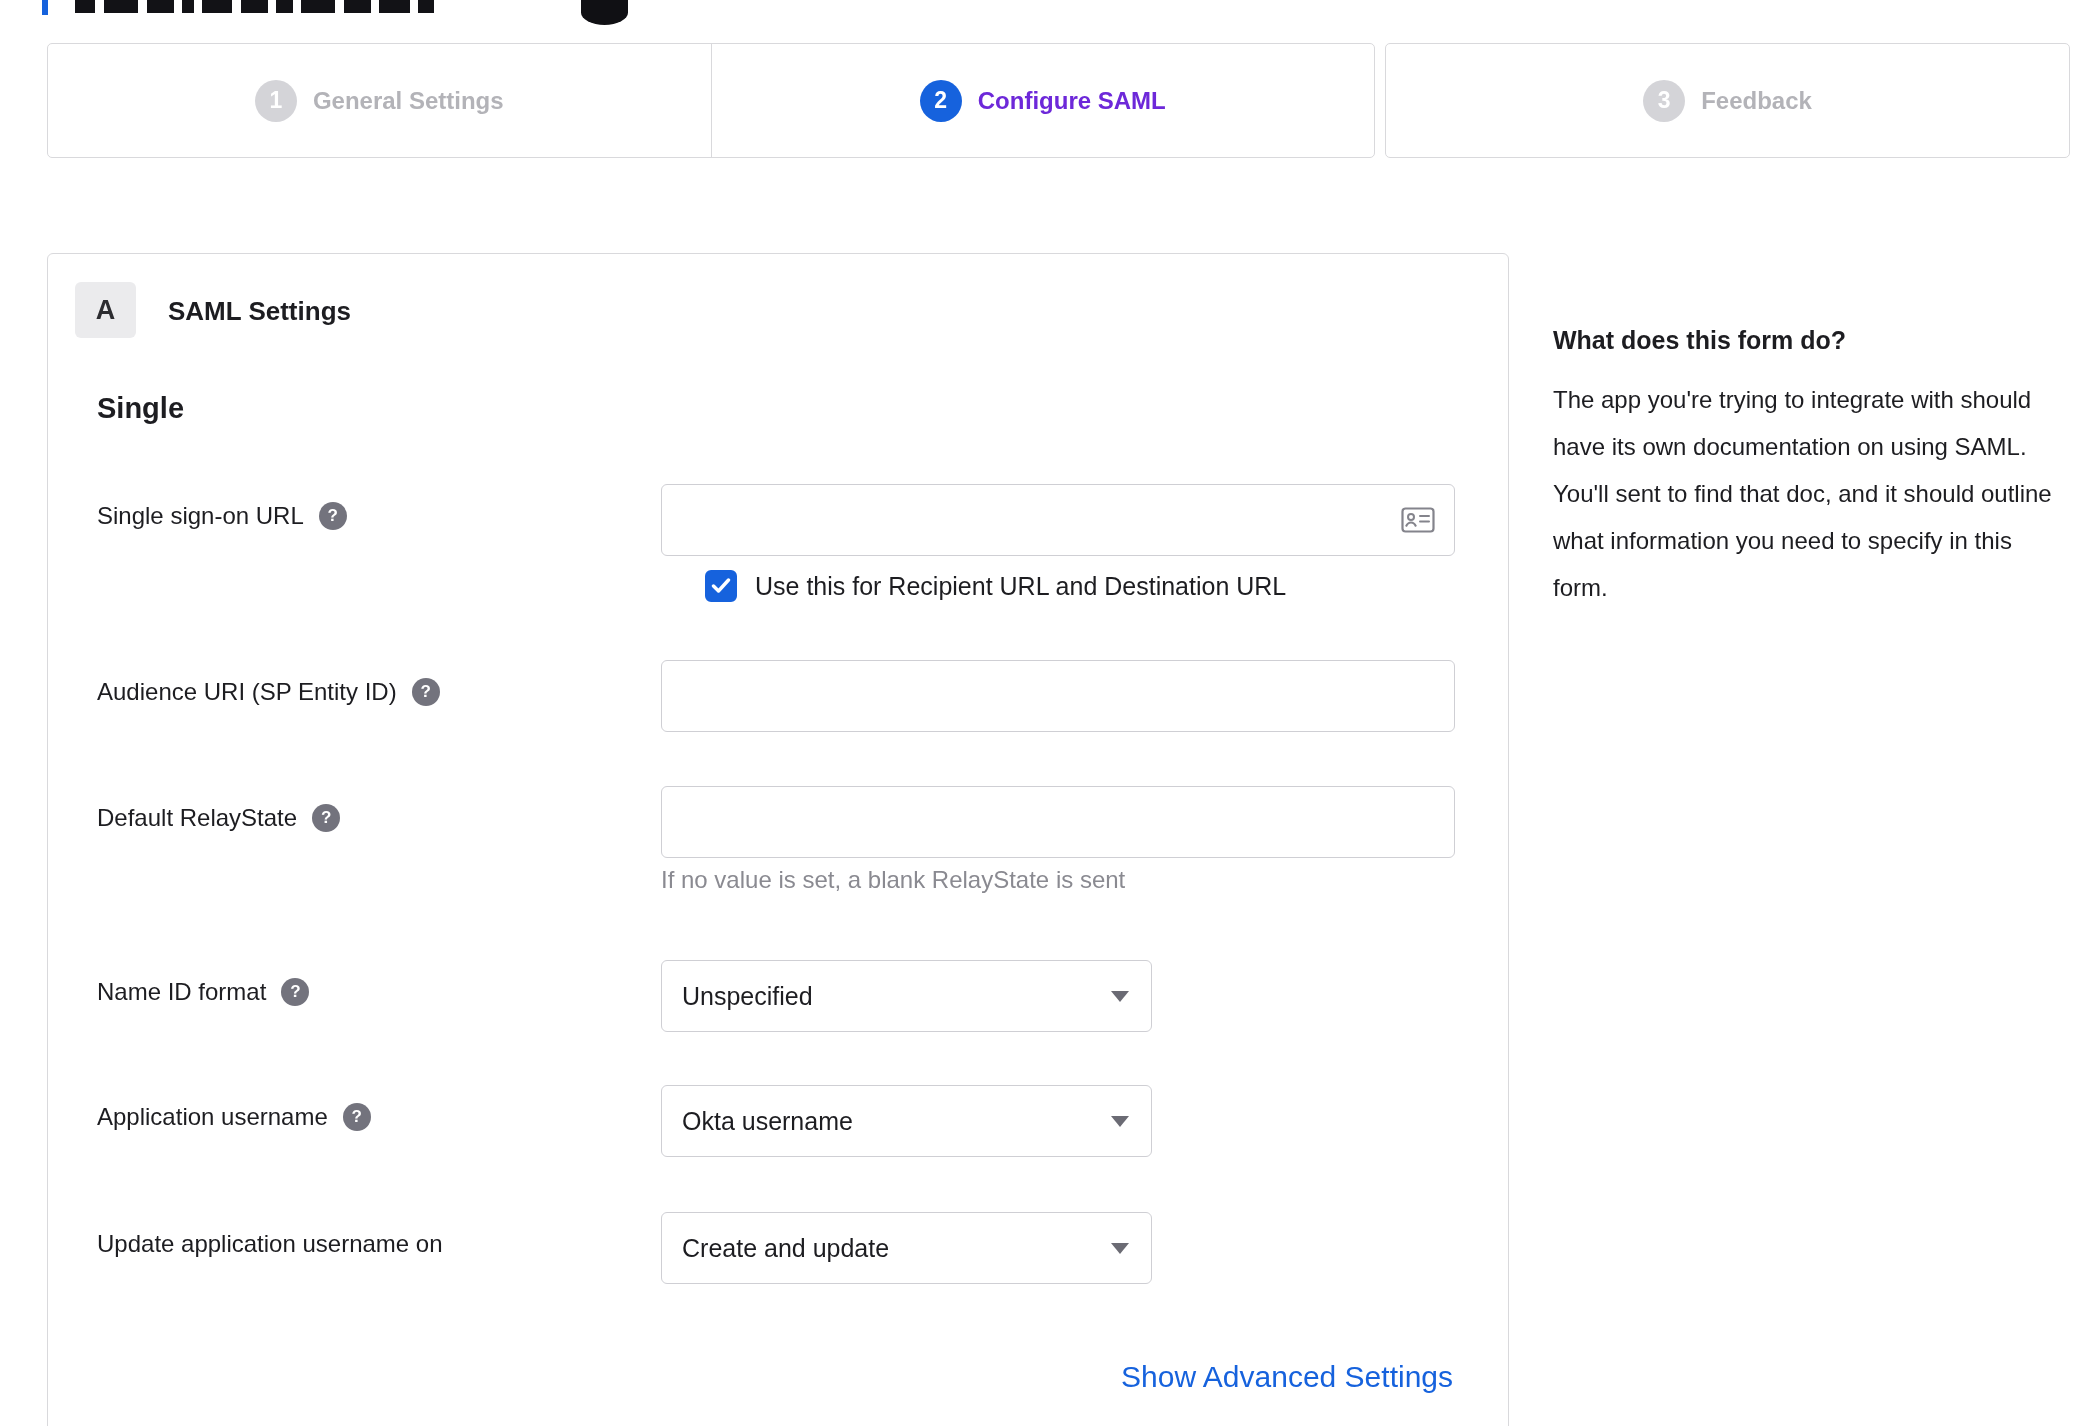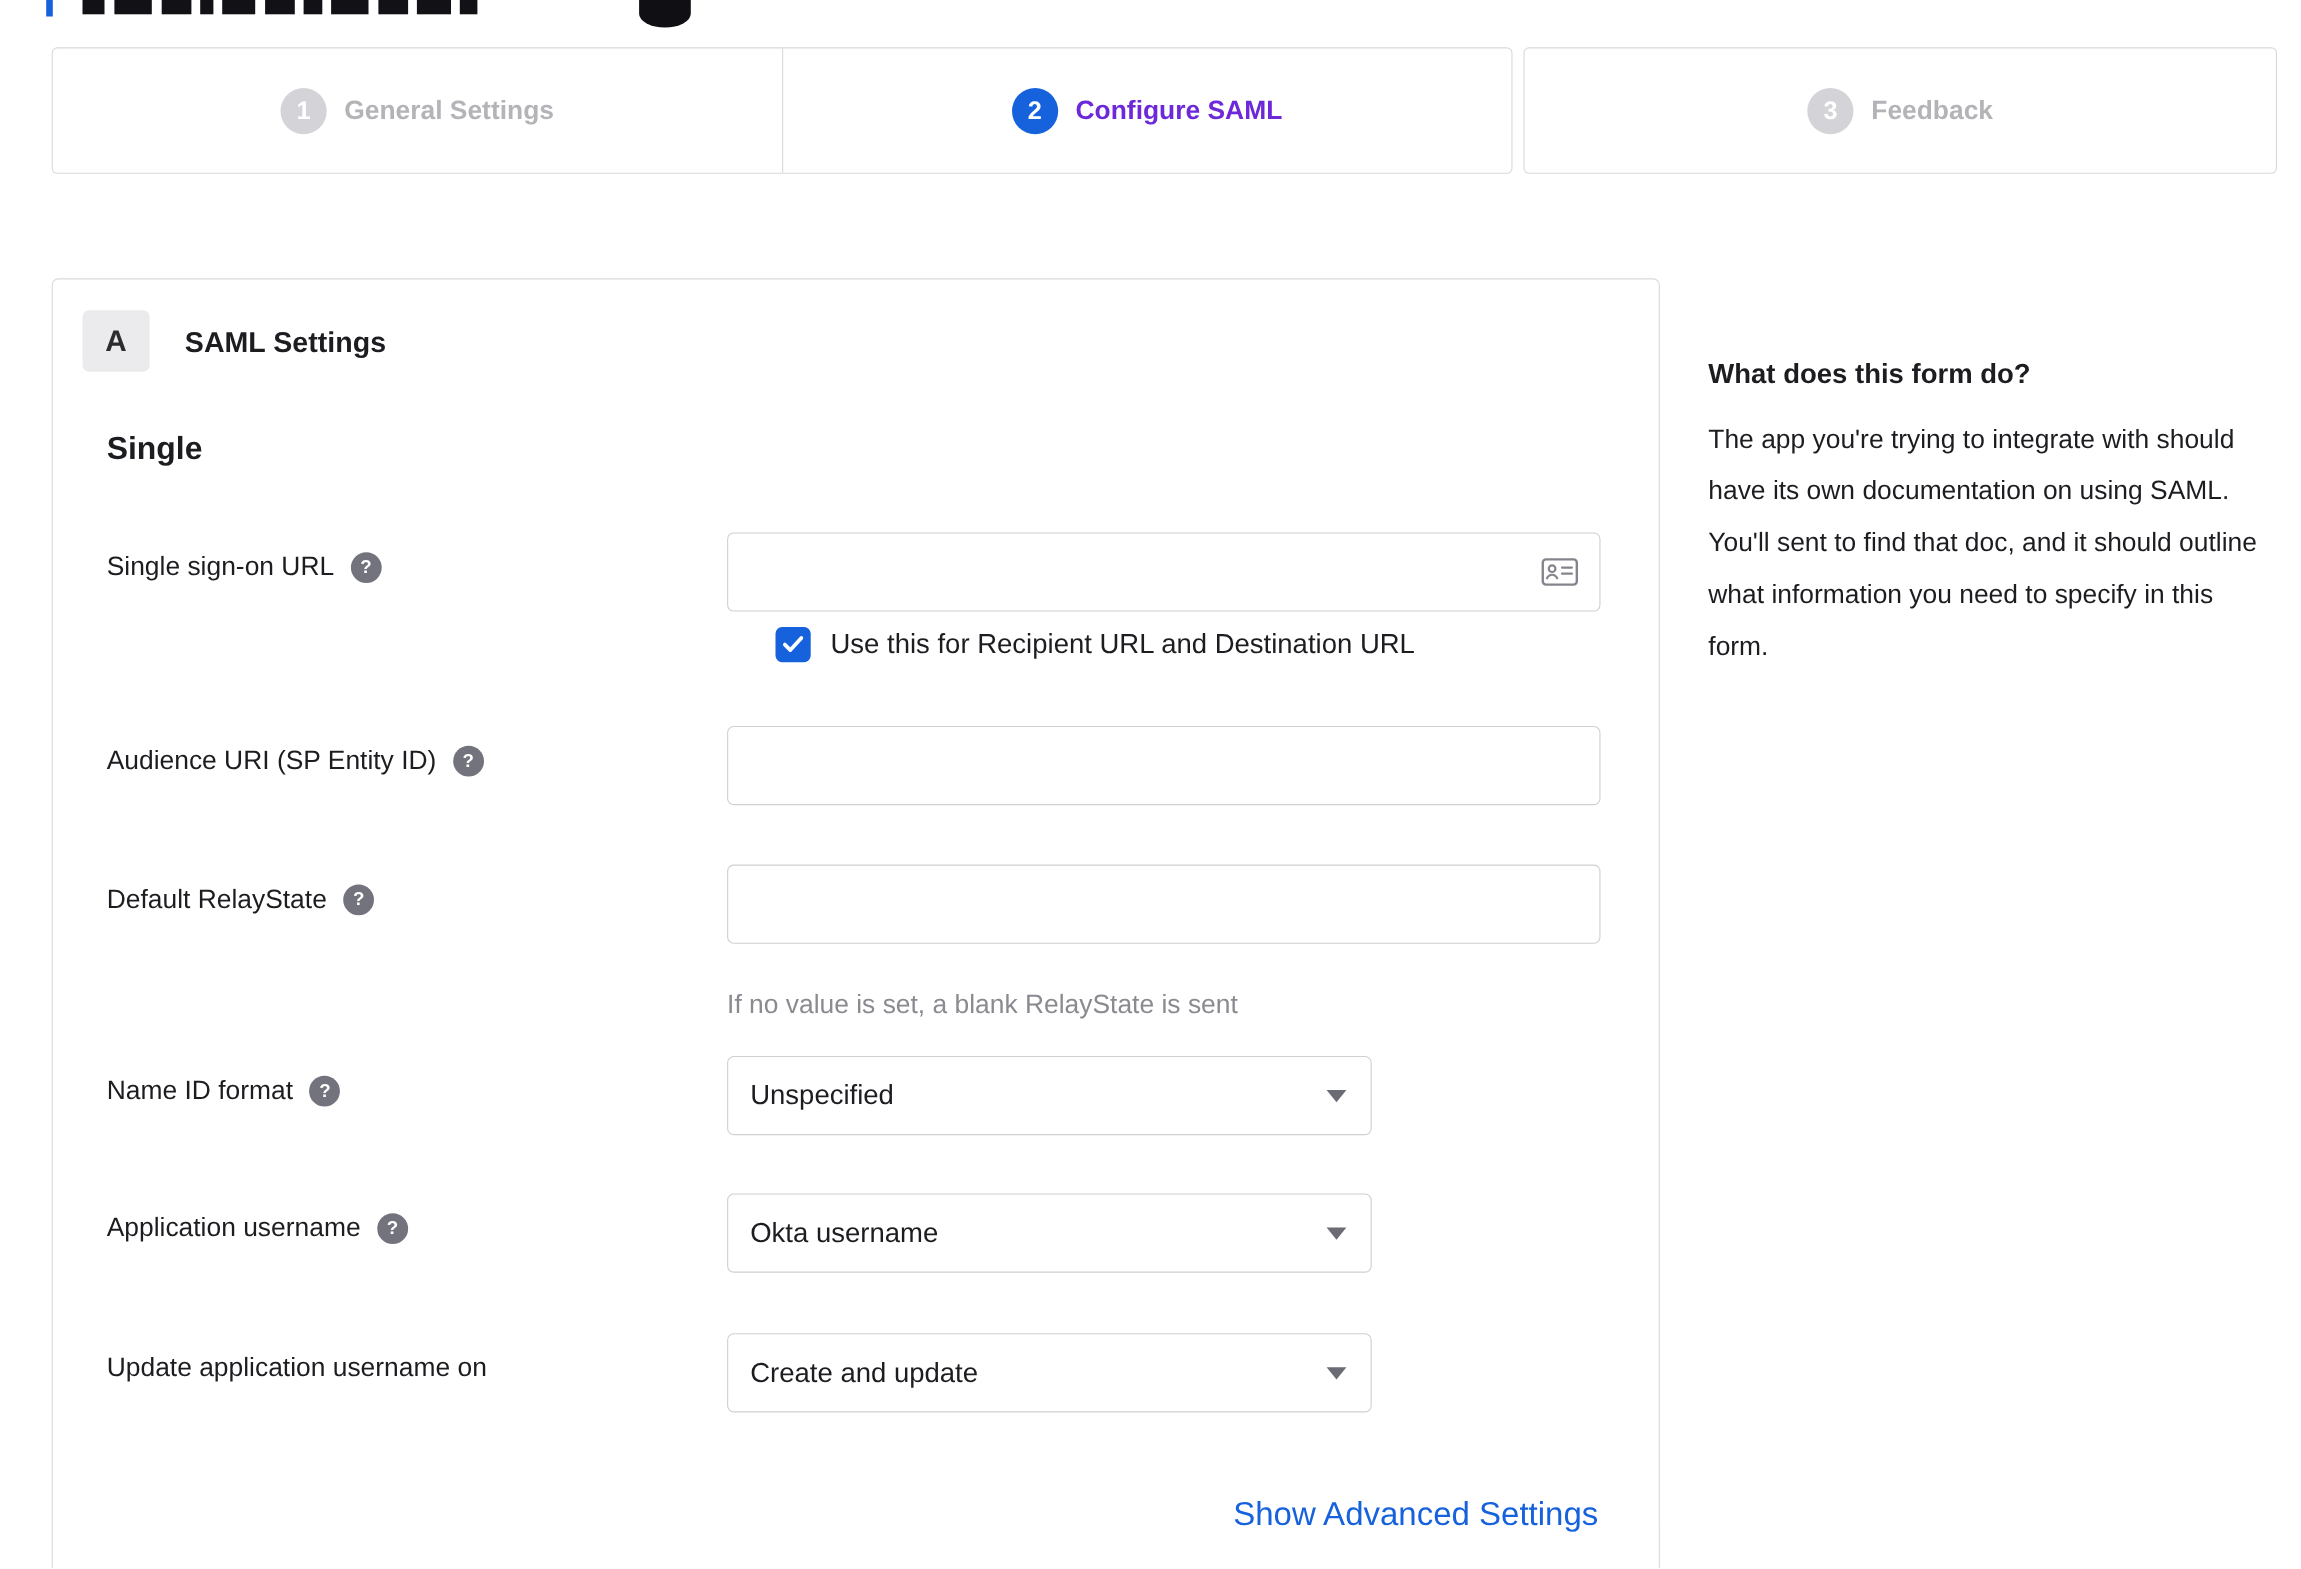--- a/index.html
+++ b/index.html
@@ -41,23 +41,23 @@
   .txt { width:100%; height:72px; border:1px solid #cfcfd4; border-radius:6px; background:#fff;
          font-size:24px; padding:0 70px 0 20px; font-family:inherit; color:#1d1d21; outline:none; }
   .cardicon { position:absolute; right:20px; top:50%; transform:translateY(-50%); display:inline-flex; cursor:pointer; }
 
   .checkrow { position:absolute; left:657px; display:flex; align-items:center; }
   .checkbox { width:32px; height:32px; border-radius:6px; background:#fff; border:2px solid #b5b5bb;
               display:inline-flex; align-items:center; justify-content:center; cursor:pointer; }
   .checkbox[data-checked="true"] { background:#1662dd; border-color:#1662dd; }
   .checklabel { margin-left:18px; font-size:25px; color:#1d1d21; }
 
-  .helper { position:absolute; left:613px; font-size:24px; color:#8a8a91;margin-top:34px; }
+  .helper { position:absolute; left:613px; font-size:24px; color:#8a8a91; }
 
-  .select { position:absolute; left:613px; width:586px; height:72px; border:1px solid #cfcfd4; border-radius:6px;
+  .select { position:absolute; left:613px; width:491px; height:72px; border:1px solid #cfcfd4; border-radius:6px;
             background:#fff; display:flex; align-items:center; padding:0 20px; cursor:pointer; }
   .selval { font-size:25px; color:#1d1d21; }
   .caret { position:absolute; right:22px; top:50%; margin-top:-5px; width:0; height:0;
            border-left:9px solid transparent; border-right:9px solid transparent; border-top:11px solid #6b6b74; }
 
   .advlink { position:absolute; right:55px; top:1106px; font-size:30px; color:#1662dd; cursor:pointer; text-decoration:none; }
 
   
   .side { position:absolute; left:1553px; top:322px; width:505px; }
   .side h4 { font-size:25px; font-weight:bold; line-height:36px; margin-bottom:18px; color:#1d1d21; }

